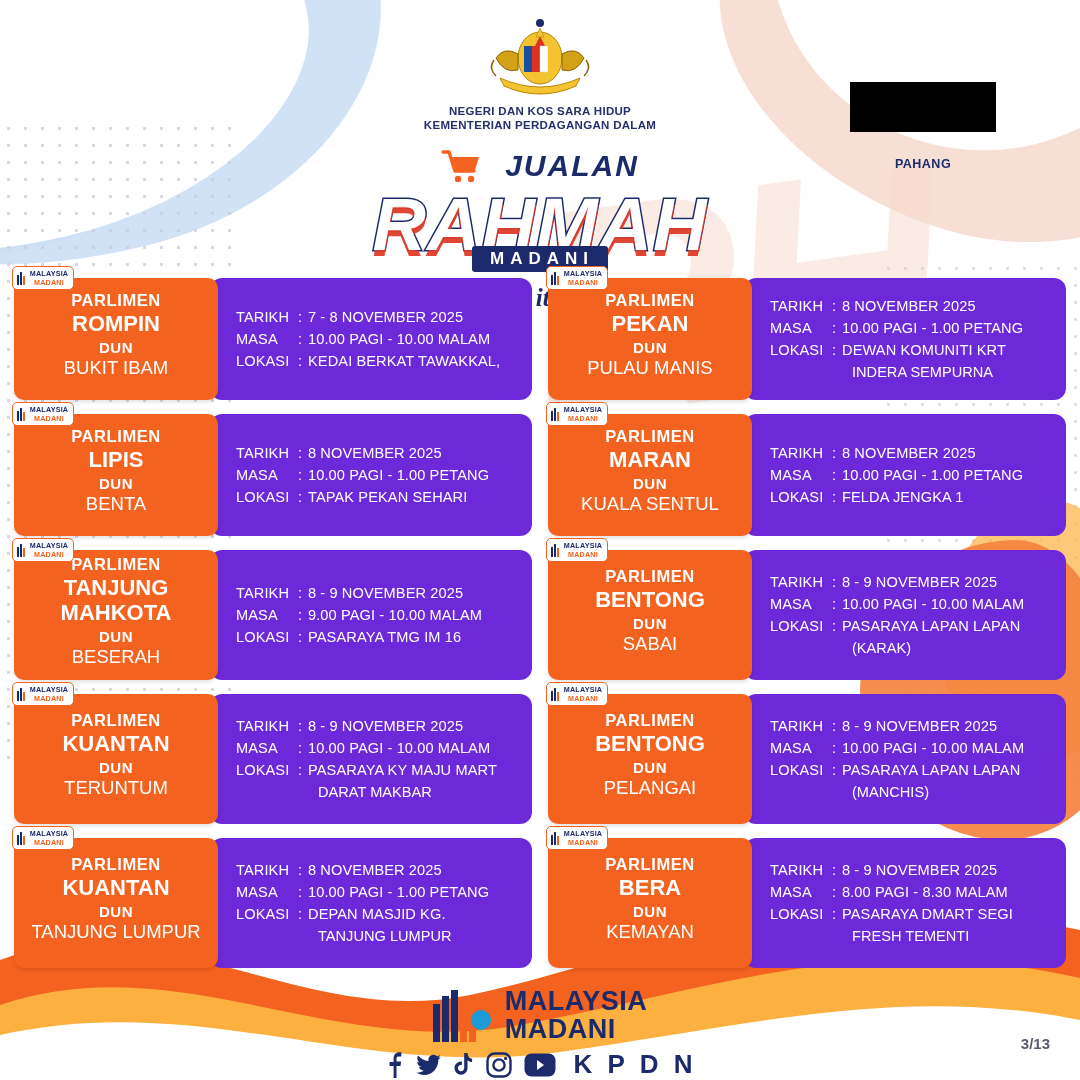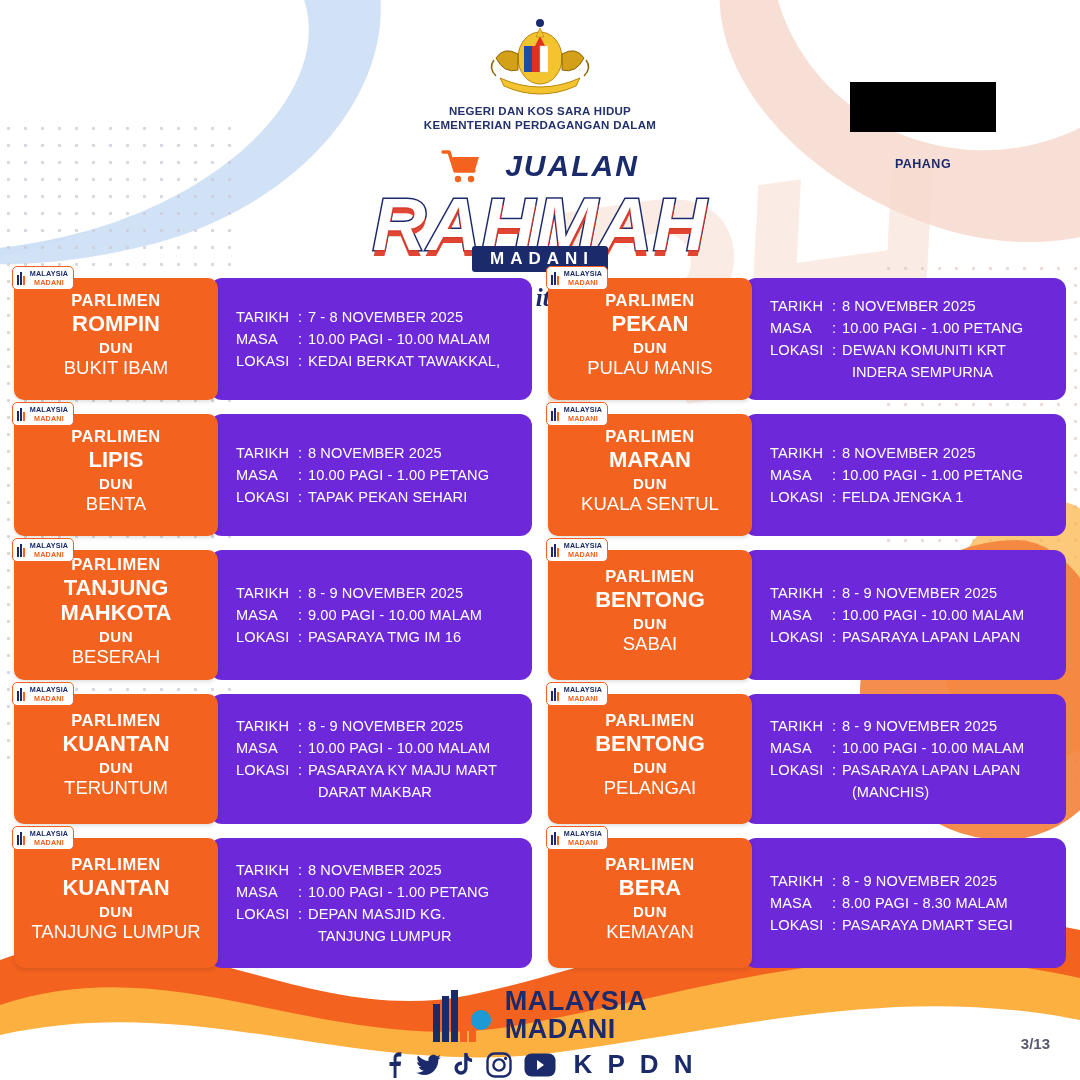--- a/index.html
+++ b/index.html
@@ -533,20 +533,21 @@
         <div class="detail-line">
           <span class="k">MASA</span>
           <span class="sep">:</span>
           <span>10.00 PAGI - 10.00 MALAM</span>
         </div>
         <div class="detail-line">
           <span class="k">LOKASI</span>
           <span class="sep">:</span>
           <span>PASARAYA LAPAN LAPAN</span>
         </div>
+        <div class="detail-cont">(KARAK)</div>
       </div>
     </div>
 
     <div class="card tall">
       <div class="badge">
         <svg class="badge-mark" viewBox="0 0 9 13">
           <rect x="0" y="3" width="2" height="10" fill="#1b2a6b"></rect>
           <rect x="3" y="0" width="2" height="13" fill="#1b2a6b"></rect>
           <rect x="6" y="4" width="2" height="9" fill="#f4621f"></rect>
         </svg>
@@ -676,20 +677,21 @@
         <div class="detail-line">
           <span class="k">MASA</span>
           <span class="sep">:</span>
           <span>8.00 PAGI - 8.30 MALAM</span>
         </div>
         <div class="detail-line">
           <span class="k">LOKASI</span>
           <span class="sep">:</span>
           <span>PASARAYA DMART SEGI</span>
         </div>
+        <div class="detail-cont">FRESH TEMENTI</div>
       </div>
     </div>
 
   </div>
 
   <div class="footer">
     <div class="mm-logo">
       <svg width="62" height="52" viewBox="0 0 62 52">
         <rect x="0" y="14" width="7" height="38" fill="#1b2a6b"></rect>
         <rect x="9" y="6" width="7" height="46" fill="#1b2a6b"></rect>

